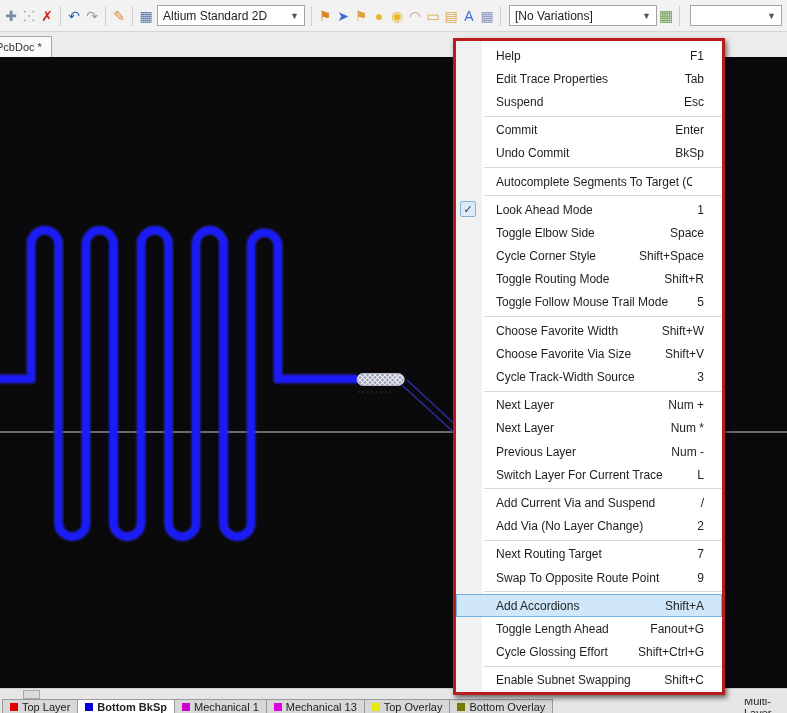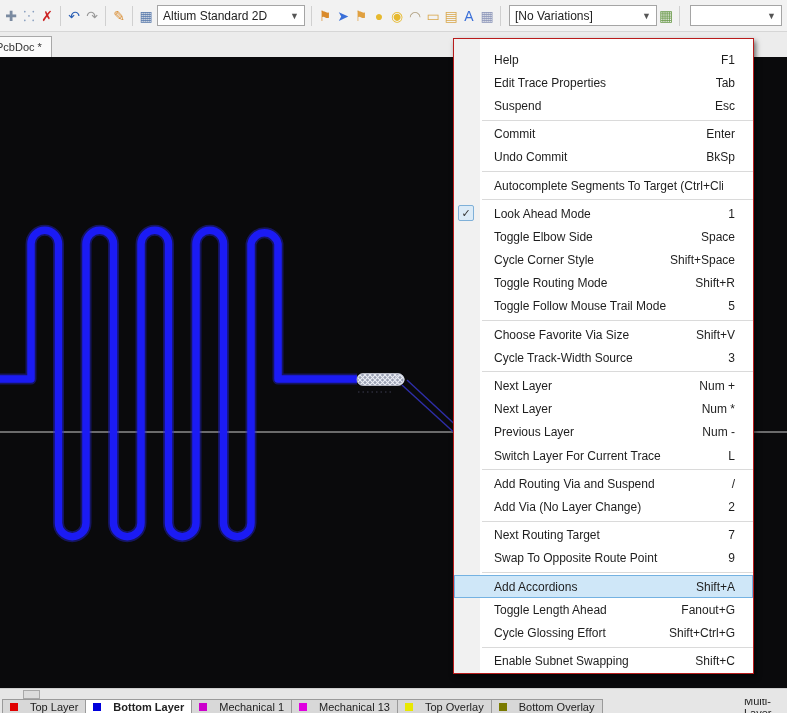--- a/index.html
+++ b/index.html
@@ -29,31 +29,31 @@
           white-space:nowrap;}
 
   
   .canvas{position:absolute;left:0;top:57px;width:787px;height:631px;background:#0a0a0c;}
   .canvas svg{display:block;}
 
   
   .bottomstrip{position:absolute;left:0;top:688px;width:787px;height:25px;background:#e6e6e6;border-top:1px solid #cfcfcf;box-sizing:border-box;}
   .hthumb{position:absolute;left:23px;top:1px;width:17px;height:9px;background:#dcdcdc;border:1px solid #a8a8a8;box-sizing:border-box;}
   .ltabs{position:absolute;left:2px;top:10px;height:15px;display:flex;align-items:stretch;font-size:11px;color:#222;white-space:nowrap;}
-  .ltab{display:flex;align-items:center;gap:12px;padding:0 7px;background:#d8d8d8;border:1px solid #9a9a9a;
+  .ltab{display:flex;align-items:center;gap:4px;padding:0 7px;background:#d8d8d8;border:1px solid #9a9a9a;
         border-right:none;cursor:default;}
   .ltab:last-child{border-right:1px solid #9a9a9a;}
   .ltab.active{background:#ffffff;font-weight:bold;}
   .lsw{width:8px;height:8px;display:inline-block;}
   .ltab-frag{position:absolute;left:744px;top:10px;height:15px;display:flex;align-items:center;
              font-size:11px;color:#222;overflow:hidden;width:43px;}
 
   
-  .menu{position:absolute;left:453px;top:38px;width:301px;background:#ffffff;border:1px solid #b91c1c;
-        box-shadow:2px 3px 5px rgba(0,0,0,0.55);box-sizing:border-box;padding-top:9px;z-index:50;}
+  .menu{position:absolute;left:453px;top:38px;width:272px;background:#ffffff;border:3px solid #b91c1c;
+        box-shadow:2px 3px 5px rgba(0,0,0,0.55);box-sizing:border-box;padding-top:3px;z-index:50;}
   .menu::before{content:"";position:absolute;left:0;top:0;bottom:0;width:26px;background:#f1f1f1;}
   .mi{position:relative;height:23.2px;display:flex;align-items:center;padding:0 18px 0 40px;
       font-size:12px;color:#1e1e1e;cursor:default;}
   .mi .ml{flex:1;white-space:nowrap;overflow:hidden;}
   .mi .ms{margin-left:12px;white-space:nowrap;}
   .mi.hl{background:#cfe7f8;outline:1px solid #74b2e2;outline-offset:-1px;}
   .msep{height:1px;background:#dadada;margin:2px 0 2px 28px;}
   .chk{position:absolute;left:4px;top:3px;width:16px;height:16px;background:#dcebf7;border:1px solid #7fb0d8;
        border-radius:2px;display:flex;align-items:center;justify-content:center;font-size:11px;color:#333;box-sizing:border-box;}
 </style>
@@ -149,21 +149,21 @@
 
   <div class="bottomstrip">
     <div class="hthumb"></div>
     <div class="ltabs" id="ltabs">
         <div class="ltab">
           <span class="lsw" style="background: rgb(224, 0, 0);"></span>
           <span>Top Layer</span>
         </div>
         <div class="ltab active">
           <span class="lsw" style="background: rgb(0, 0, 220);"></span>
-          <span>Bottom Layer</span>
+          <span>Bottom BkSp</span>
         </div>
         <div class="ltab">
           <span class="lsw" style="background: rgb(204, 0, 204);"></span>
           <span>Mechanical 1</span>
         </div>
         <div class="ltab">
           <span class="lsw" style="background: rgb(224, 0, 224);"></span>
           <span>Mechanical 13</span>
         </div>
         <div class="ltab">
@@ -222,20 +222,24 @@
       <div class="mi">
         <span class="ml">Toggle Routing Mode</span>
         <span class="ms">Shift+R</span>
       </div>
       <div class="mi">
         <span class="ml">Toggle Follow Mouse Trail Mode</span>
         <span class="ms">5</span>
       </div>
       <div class="msep"></div>
       <div class="mi">
+        <span class="ml">Choose Favorite Width</span>
+        <span class="ms">Shift+W</span>
+      </div>
+      <div class="mi">
         <span class="ml">Choose Favorite Via Size</span>
         <span class="ms">Shift+V</span>
       </div>
       <div class="mi">
         <span class="ml">Cycle Track-Width Source</span>
         <span class="ms">3</span>
       </div>
       <div class="msep"></div>
       <div class="mi">
         <span class="ml">Next Layer</span>
@@ -248,21 +252,21 @@
       <div class="mi">
         <span class="ml">Previous Layer</span>
         <span class="ms">Num -</span>
       </div>
       <div class="mi">
         <span class="ml">Switch Layer For Current Trace</span>
         <span class="ms">L</span>
       </div>
       <div class="msep"></div>
       <div class="mi">
-        <span class="ml">Add Routing Via and Suspend</span>
+        <span class="ml">Add Current Via and Suspend</span>
         <span class="ms">/</span>
       </div>
       <div class="mi">
         <span class="ml">Add Via (No Layer Change)</span>
         <span class="ms">2</span>
       </div>
       <div class="msep"></div>
       <div class="mi">
         <span class="ml">Next Routing Target</span>
         <span class="ms">7</span>

